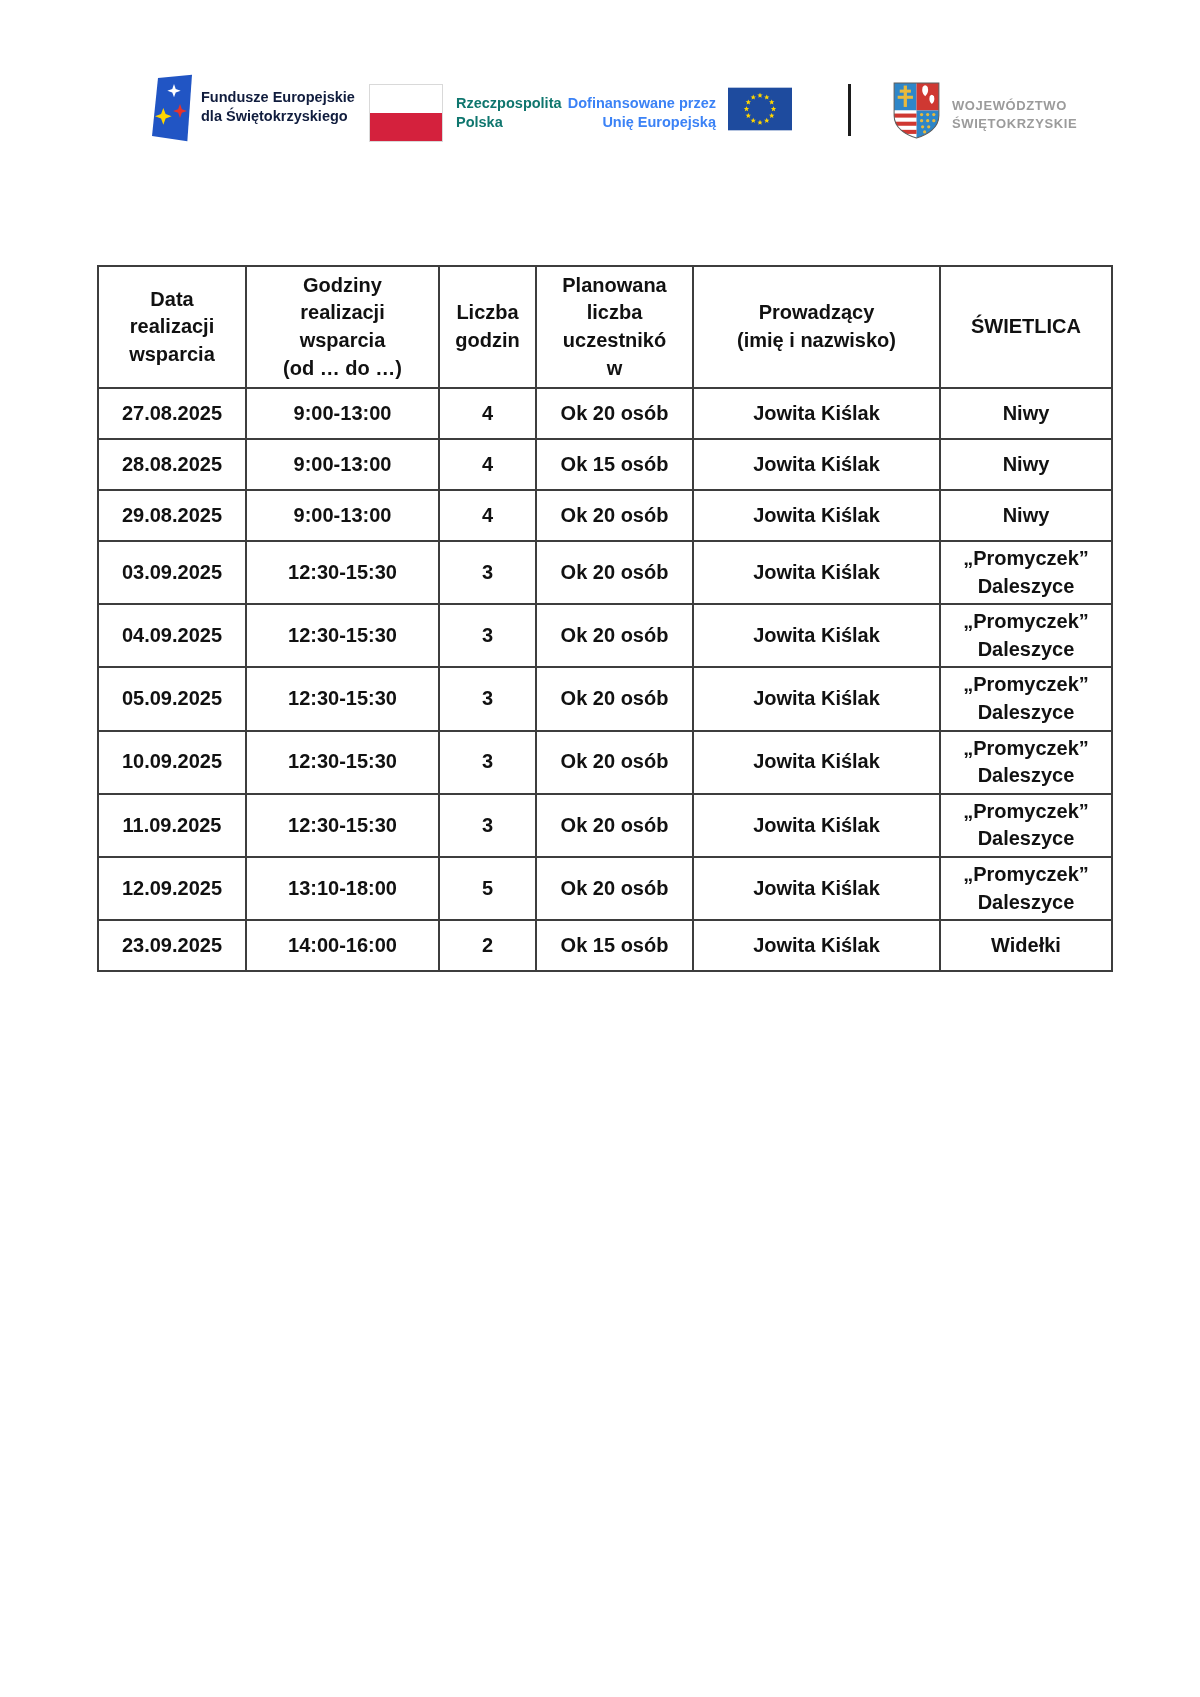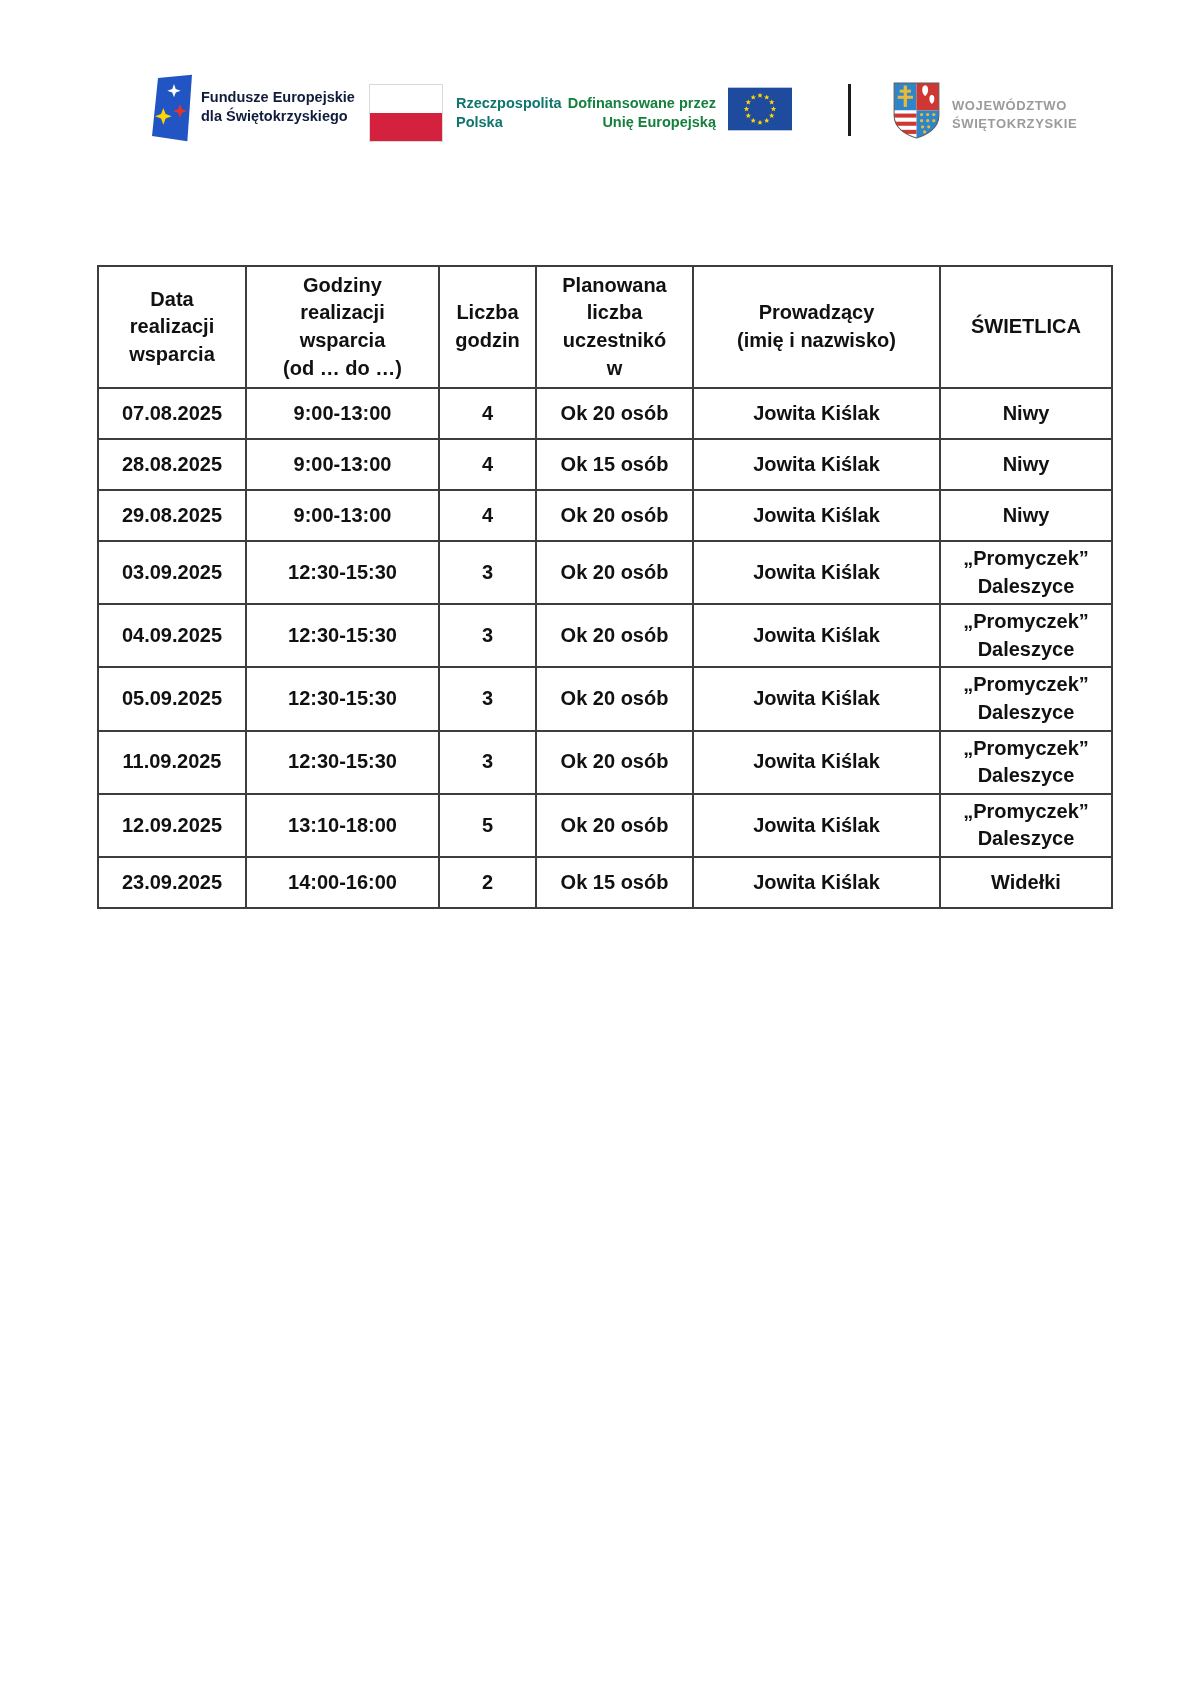--- a/index.html
+++ b/index.html
@@ -33,21 +33,21 @@
   .pl-flag .half-red   { width: 100%; height: 50%; background: #d4213d; }
   .pl-text {
     position: absolute; left: 456px; top: 94px;
     font-size: 14.5px; font-weight: bold; line-height: 1.3;
     color: #0f766e; white-space: pre-line;
   }
 
   .eu-text {
     position: absolute; left: 540px; top: 94px; width: 176px;
     text-align: right; font-size: 14.5px; font-weight: bold; line-height: 1.3;
-    color: #15803d; white-space: pre-line;
+    color: #3b82f6; white-space: pre-line;
   }
   .eu-flag { position: absolute; left: 728px; top: 86px; width: 64px; height: 46px; }
 
   .logo-divider { position: absolute; left: 848px; top: 84px; width: 3px; height: 52px; background: #1c1c1c; }
 
   .coa { position: absolute; left: 893px; top: 82px; width: 47px; height: 57px; }
   .woj-text {
     position: absolute; left: 952px; top: 97px;
     font-size: 13px; font-weight: 600; letter-spacing: 0.6px; line-height: 1.35;
     color: #9b9b9b; white-space: pre-line;
@@ -187,21 +187,21 @@
 liczba
 uczestnikó
 w</th>
         <th>Prowadzący
 (imię i nazwisko)</th>
         <th>ŚWIETLICA</th>
       </tr>
     </thead>
     <tbody>
         <tr>
-          <td>07.08.2025</td>
+          <td>27.08.2025</td>
           <td>9:00-13:00</td>
           <td>4</td>
           <td>Ok 20 osób</td>
           <td>Jowita Kiślak</td>
           <td>Niwy</td>
         </tr>
         <tr>
           <td>28.08.2025</td>
           <td>9:00-13:00</td>
           <td>4</td>
@@ -238,20 +238,29 @@
         <tr>
           <td>05.09.2025</td>
           <td>12:30-15:30</td>
           <td>3</td>
           <td>Ok 20 osób</td>
           <td>Jowita Kiślak</td>
           <td>„Promyczek”
 Daleszyce</td>
         </tr>
         <tr>
+          <td>10.09.2025</td>
+          <td>12:30-15:30</td>
+          <td>3</td>
+          <td>Ok 20 osób</td>
+          <td>Jowita Kiślak</td>
+          <td>„Promyczek”
+Daleszyce</td>
+        </tr>
+        <tr>
           <td>11.09.2025</td>
           <td>12:30-15:30</td>
           <td>3</td>
           <td>Ok 20 osób</td>
           <td>Jowita Kiślak</td>
           <td>„Promyczek”
 Daleszyce</td>
         </tr>
         <tr>
           <td>12.09.2025</td>

